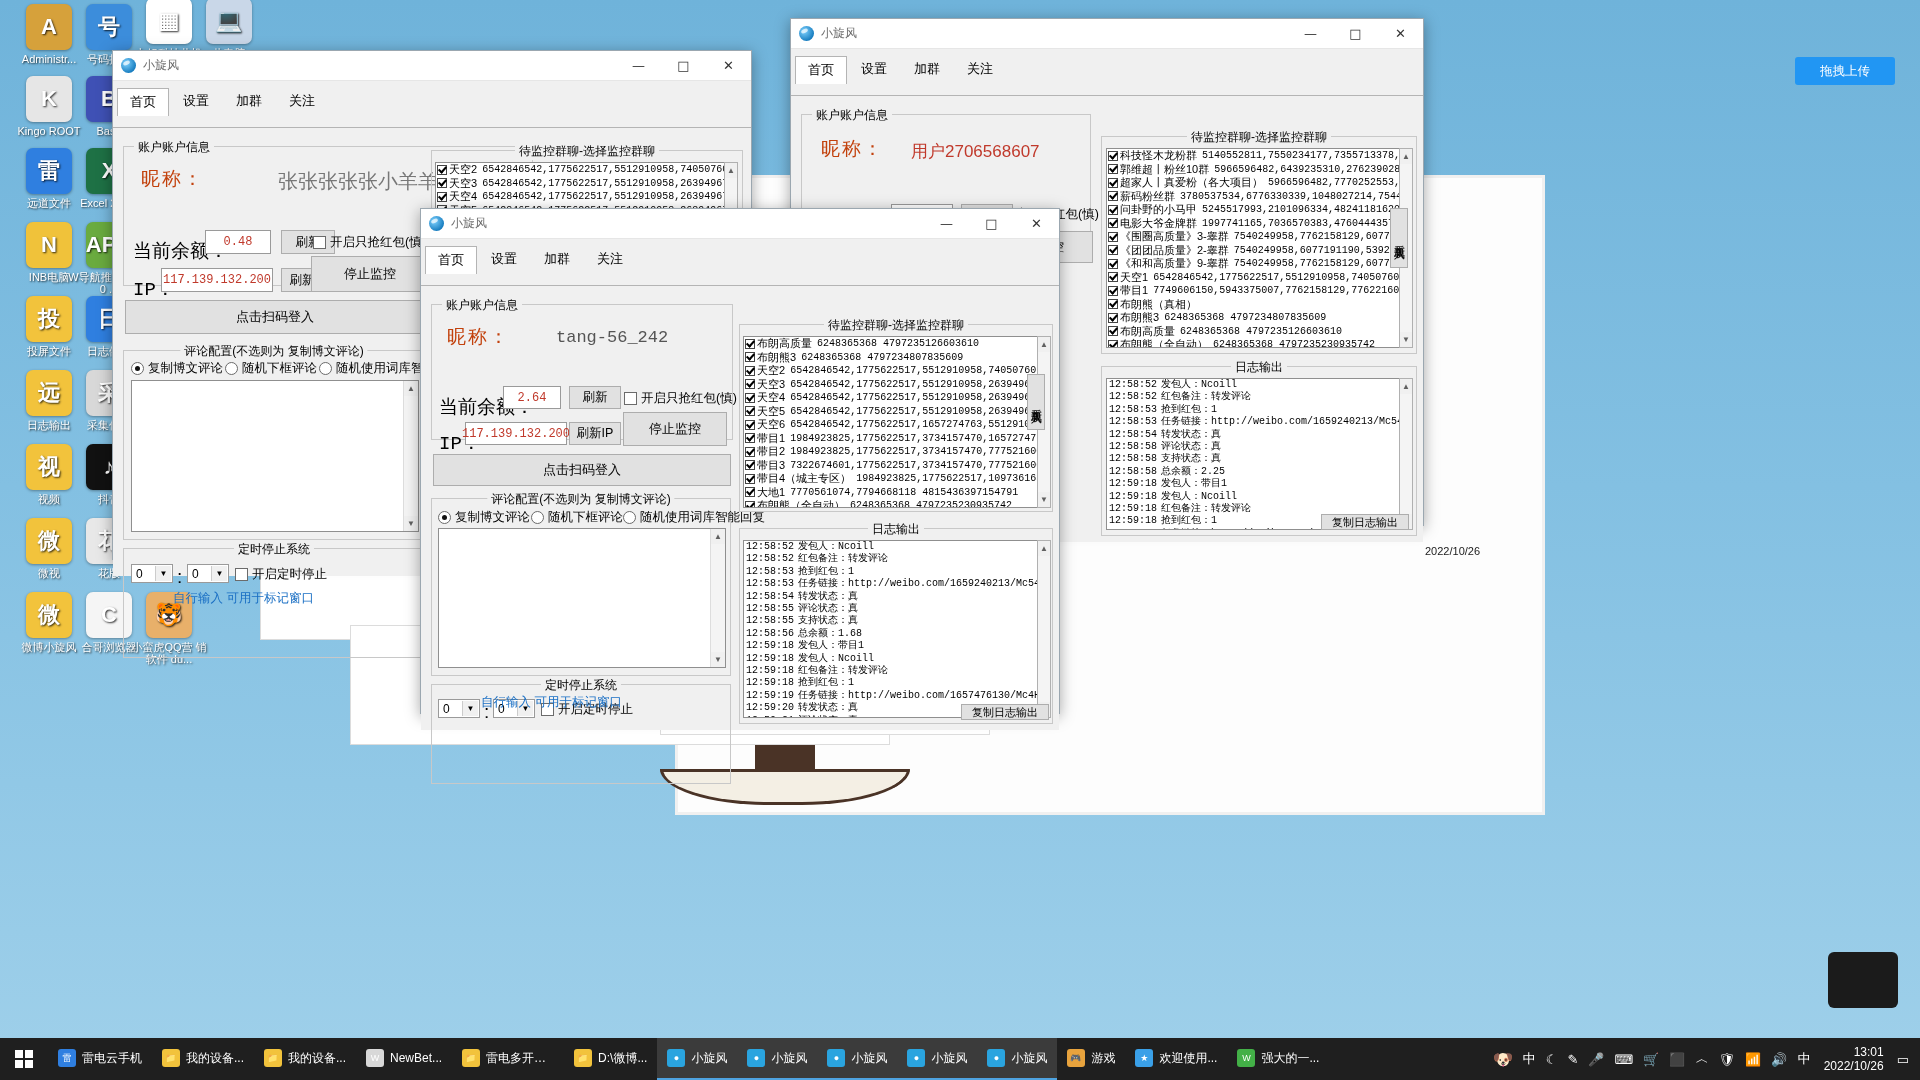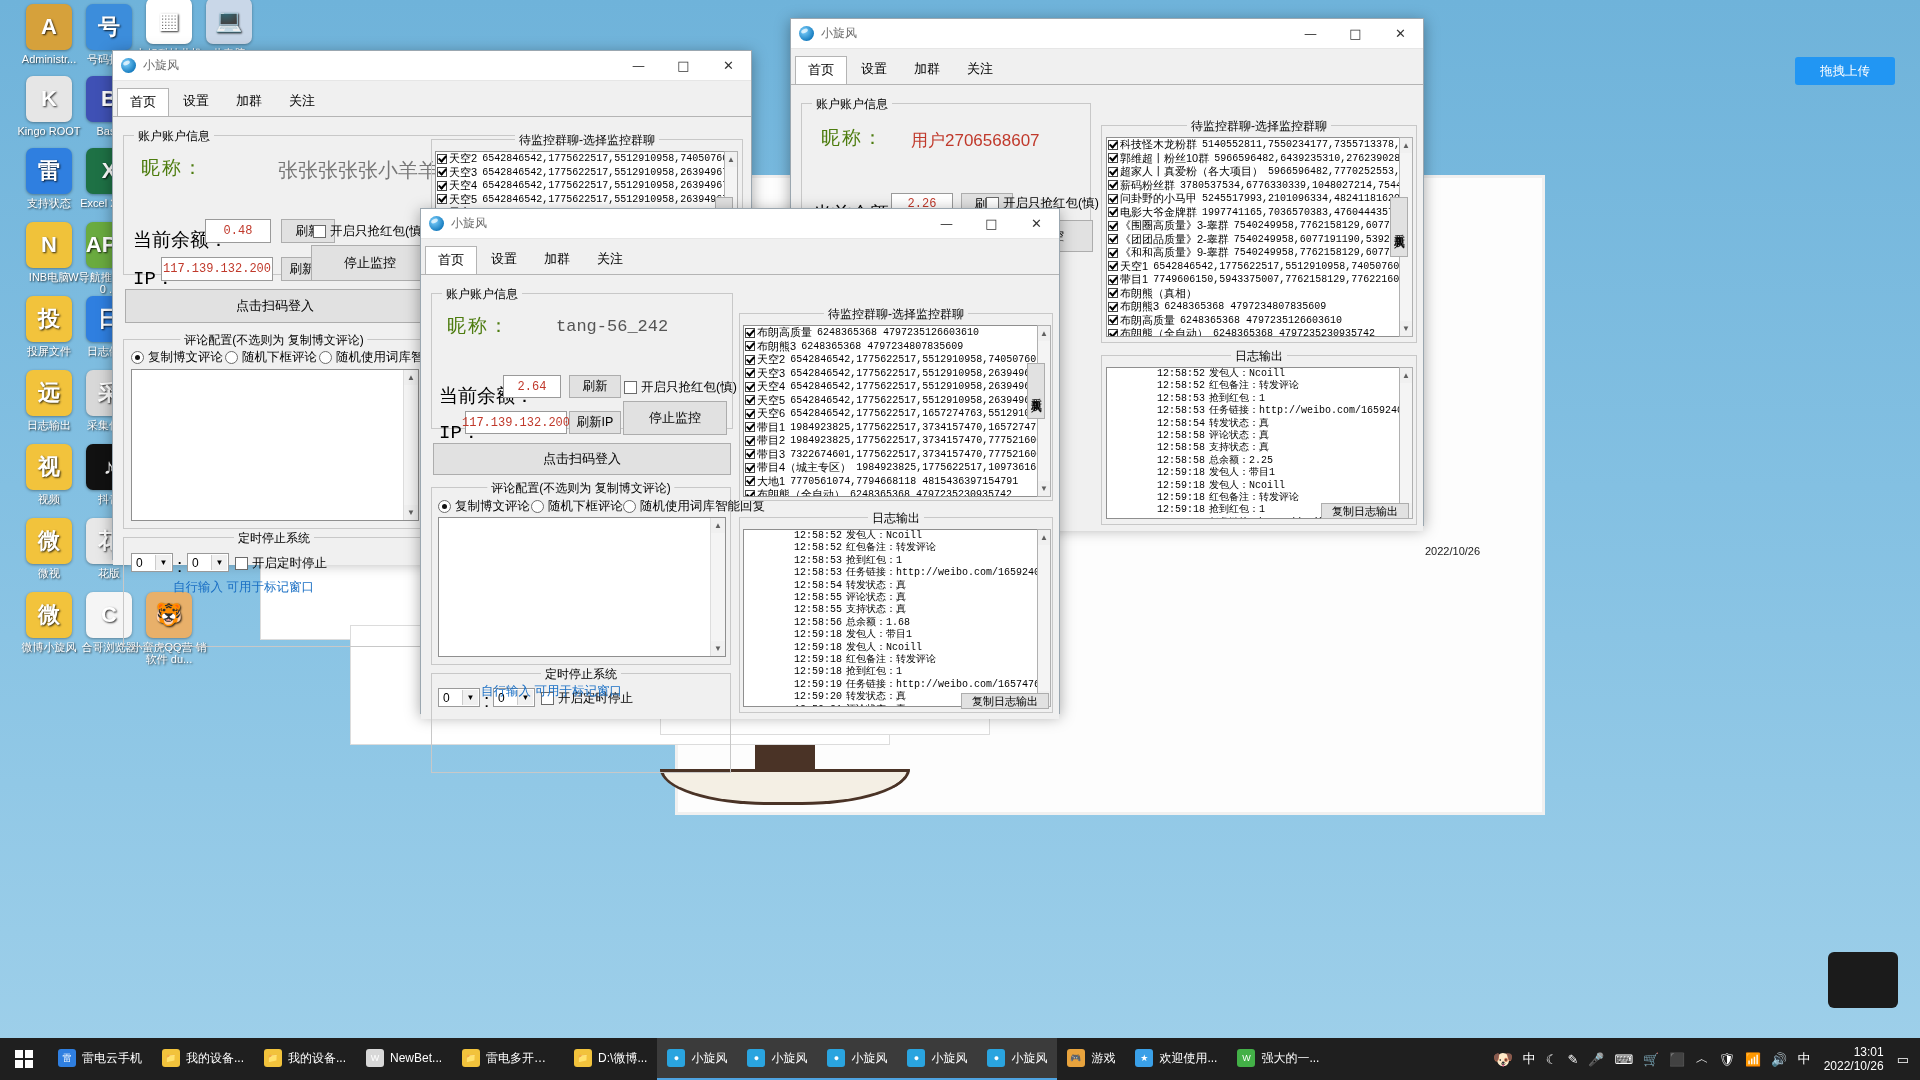--- a/index.html
+++ b/index.html
@@ -66,39 +66,39 @@
     background:#fff; border-radius:50%; opacity:.7; transform:rotate(-25deg);
   }
   .win-title-text { color:#6b6b6b; font-size:12px; flex:1 1 auto; }
   .win-btns { display:flex; height:30px; }
   .win-btn {
     width:45px; height:30px; display:flex; align-items:center; justify-content:center;
     color:#333; font-size:13px; font-family:"DejaVu Sans", sans-serif;
   }
 
   
-  .tabbar { display:flex; padding:6px 4px 1px 4px; background:#f0f0f0; border-bottom:1px solid #b4b4b4; }
+  .tabbar { display:flex; padding:6px 4px 12px 4px; background:#f0f0f0; border-bottom:1px solid #b4b4b4; }
   .tab {
     padding:4px 12px 5px; font-size:13px; border:1px solid transparent;
     border-bottom:none; margin-right:1px; color:#000; cursor:default;
   }
   .tab.active { background:#fff; border-color:#b4b4b4; position:relative; top:1px; }
 
   .win-body { background:#f0f0f0; position:relative; }
 
   
   .gbox { position:absolute; border:1px solid #c8c8c8; background:transparent; }
   .gbox > .gbox-title {
     position:absolute; top:-8px; left:10px; background:#f0f0f0; padding:0 4px;
     font-size:12px; color:#000; white-space:nowrap;
   }
   .gbox > .gbox-title.center { left:50%; transform:translateX(-50%); }
 
   .lbl { position:absolute; font-size:19px; white-space:nowrap; }
-  .lbl.big { font-size:19px; color:#4d7c0f; letter-spacing:2px; }
+  .lbl.big { font-size:19px; color:#c2410c; letter-spacing:2px; }
   .lbl.nick { font-size:17px; color:#555; }
 
   .tbox {
     position:absolute; background:#fff; border:1px solid #9a9a9a;
     font-size:12px; color:#c0392b; display:flex; align-items:center; justify-content:center;
     font-family:"Liberation Mono", monospace;
   }
 
   .btn {
     position:absolute; background:#e1e1e1; border:1px solid #adadad;
@@ -144,21 +144,21 @@
   .scroll-v {
     position:absolute; right:0; top:0; bottom:0; width:15px; background:#f4f4f4;
     border-left:1px solid #ddd; display:flex; flex-direction:column; justify-content:space-between;
   }
   .scroll-v .arr { height:15px; display:flex; align-items:center; justify-content:center; font-size:8px; color:#606060; background:#f0f0f0;}
 
   .logbox {
     position:absolute; background:#fff; border:1px solid #8f8f8f; overflow:hidden;
     font-family:"Liberation Mono", monospace; font-size:10px; line-height:12.4px;
   }
-  .logline { display:flex; white-space:nowrap; padding-left:2px;margin-left:48px; }
+  .logline { display:flex; white-space:nowrap; padding-left:2px; }
   .logline .t { width:52px; flex:0 0 auto; }
   .logline .m { overflow:hidden; }
 
   .combo {
     position:absolute; background:#fff; border:1px solid #9a9a9a; display:flex;
     align-items:center; font-size:12px; padding-left:4px;
   }
   .combo .arrow {
     position:absolute; right:1px; top:1px; bottom:1px; width:16px; background:#f0f0f0;
     border-left:1px solid #ccc; display:flex; align-items:center; justify-content:center; font-size:8px;
@@ -227,21 +227,21 @@
       <div class="glyph" style="background: rgb(214, 161, 59);">A</div>
       <span class="cap">Administr...</span>
     </div>
     <div class="desk-icon" style="left: 6px; top: 76px;">
       <div class="glyph" style="background: rgb(230, 230, 230);">K</div>
       <span class="cap">Kingo
 ROOT</span>
     </div>
     <div class="desk-icon" style="left: 6px; top: 148px;">
       <div class="glyph" style="background: rgb(47, 127, 224);">雷</div>
-      <span class="cap">支持状态</span>
+      <span class="cap">远道文件</span>
     </div>
     <div class="desk-icon" style="left: 6px; top: 222px;">
       <div class="glyph" style="background: rgb(240, 194, 58);">N</div>
       <span class="cap">INB电脑</span>
     </div>
     <div class="desk-icon" style="left: 6px; top: 296px;">
       <div class="glyph" style="background: rgb(242, 195, 60);">投</div>
       <span class="cap">投屏文件</span>
     </div>
     <div class="desk-icon" style="left: 6px; top: 370px;">

